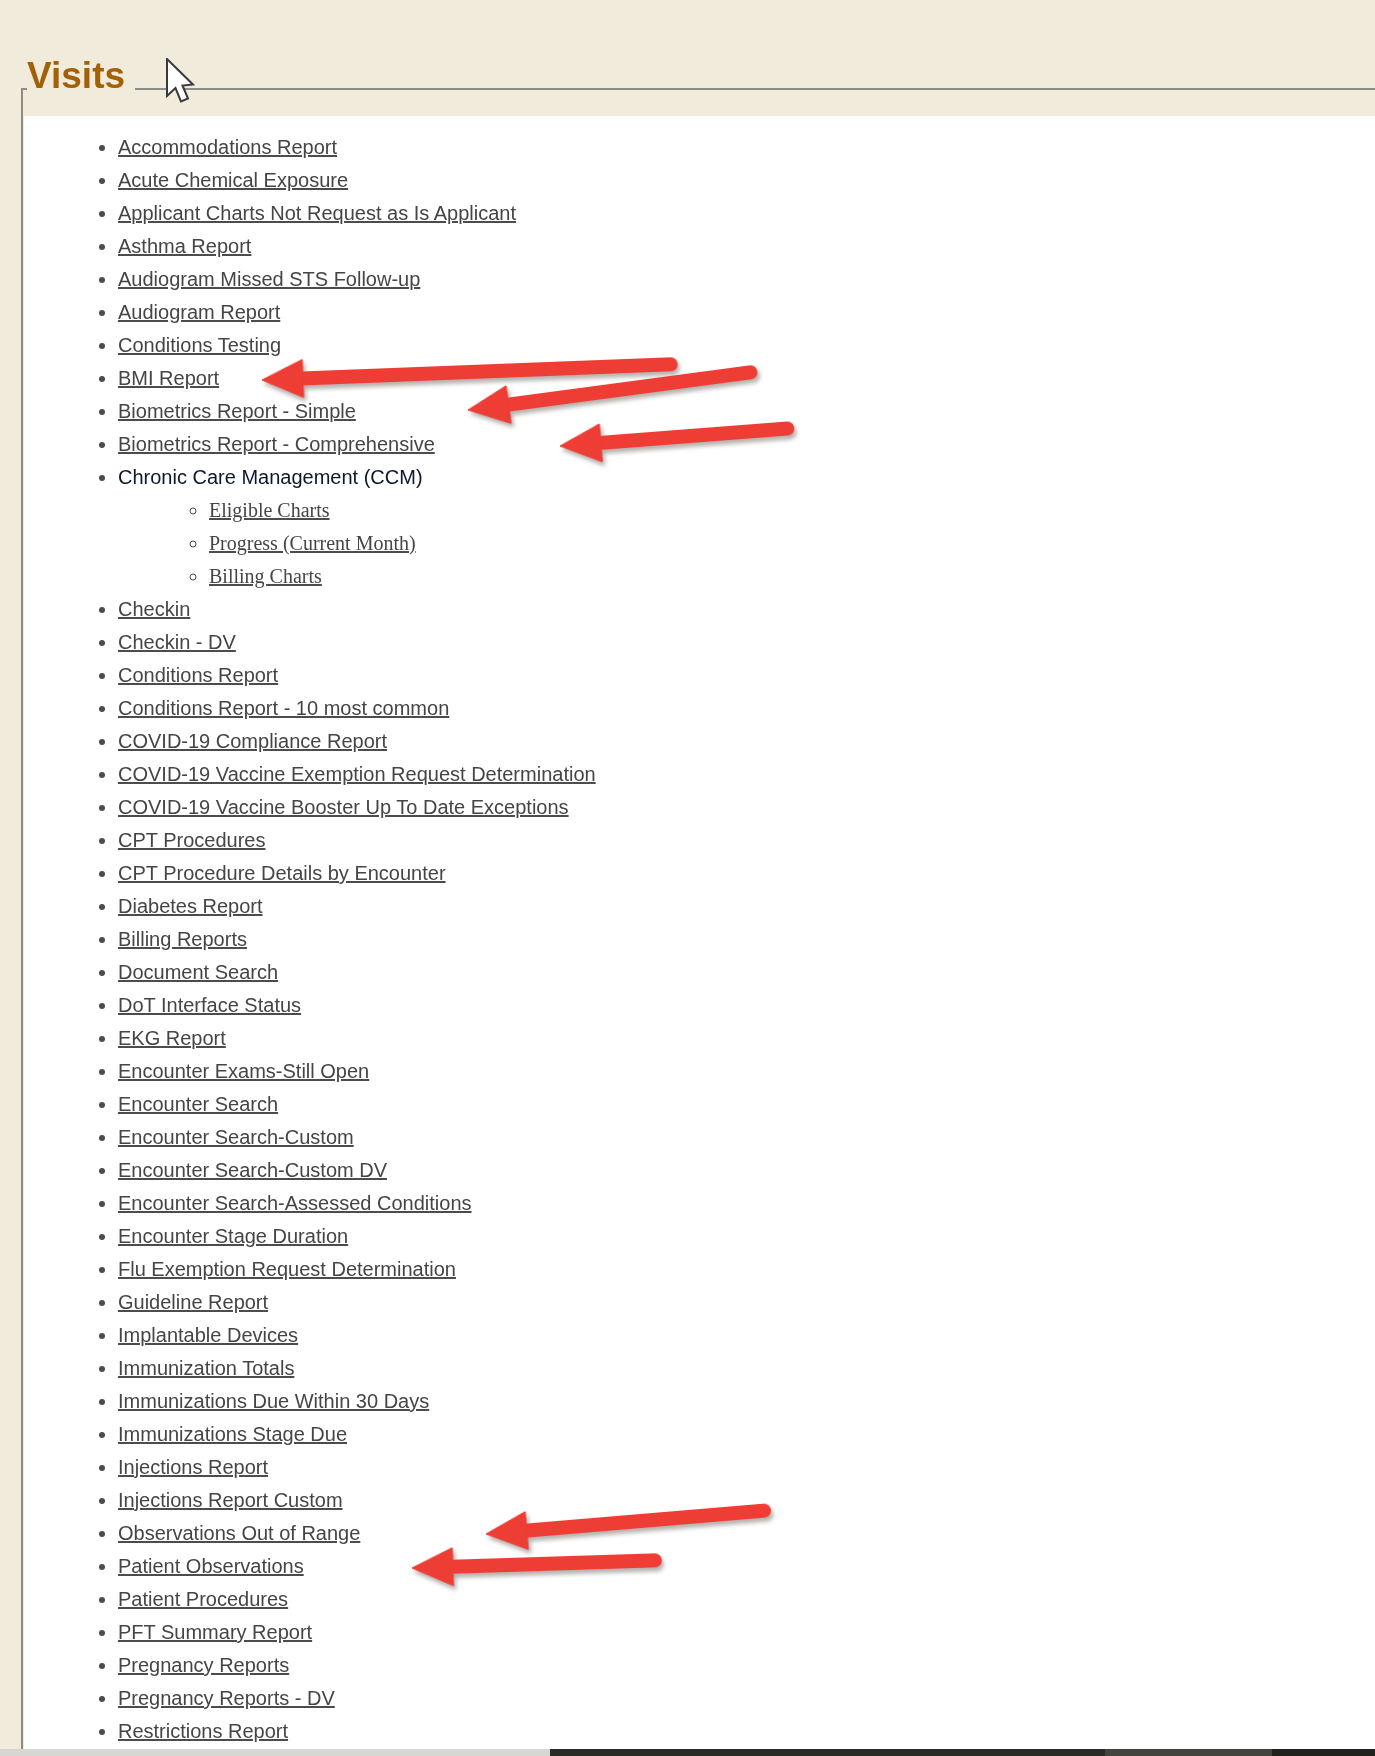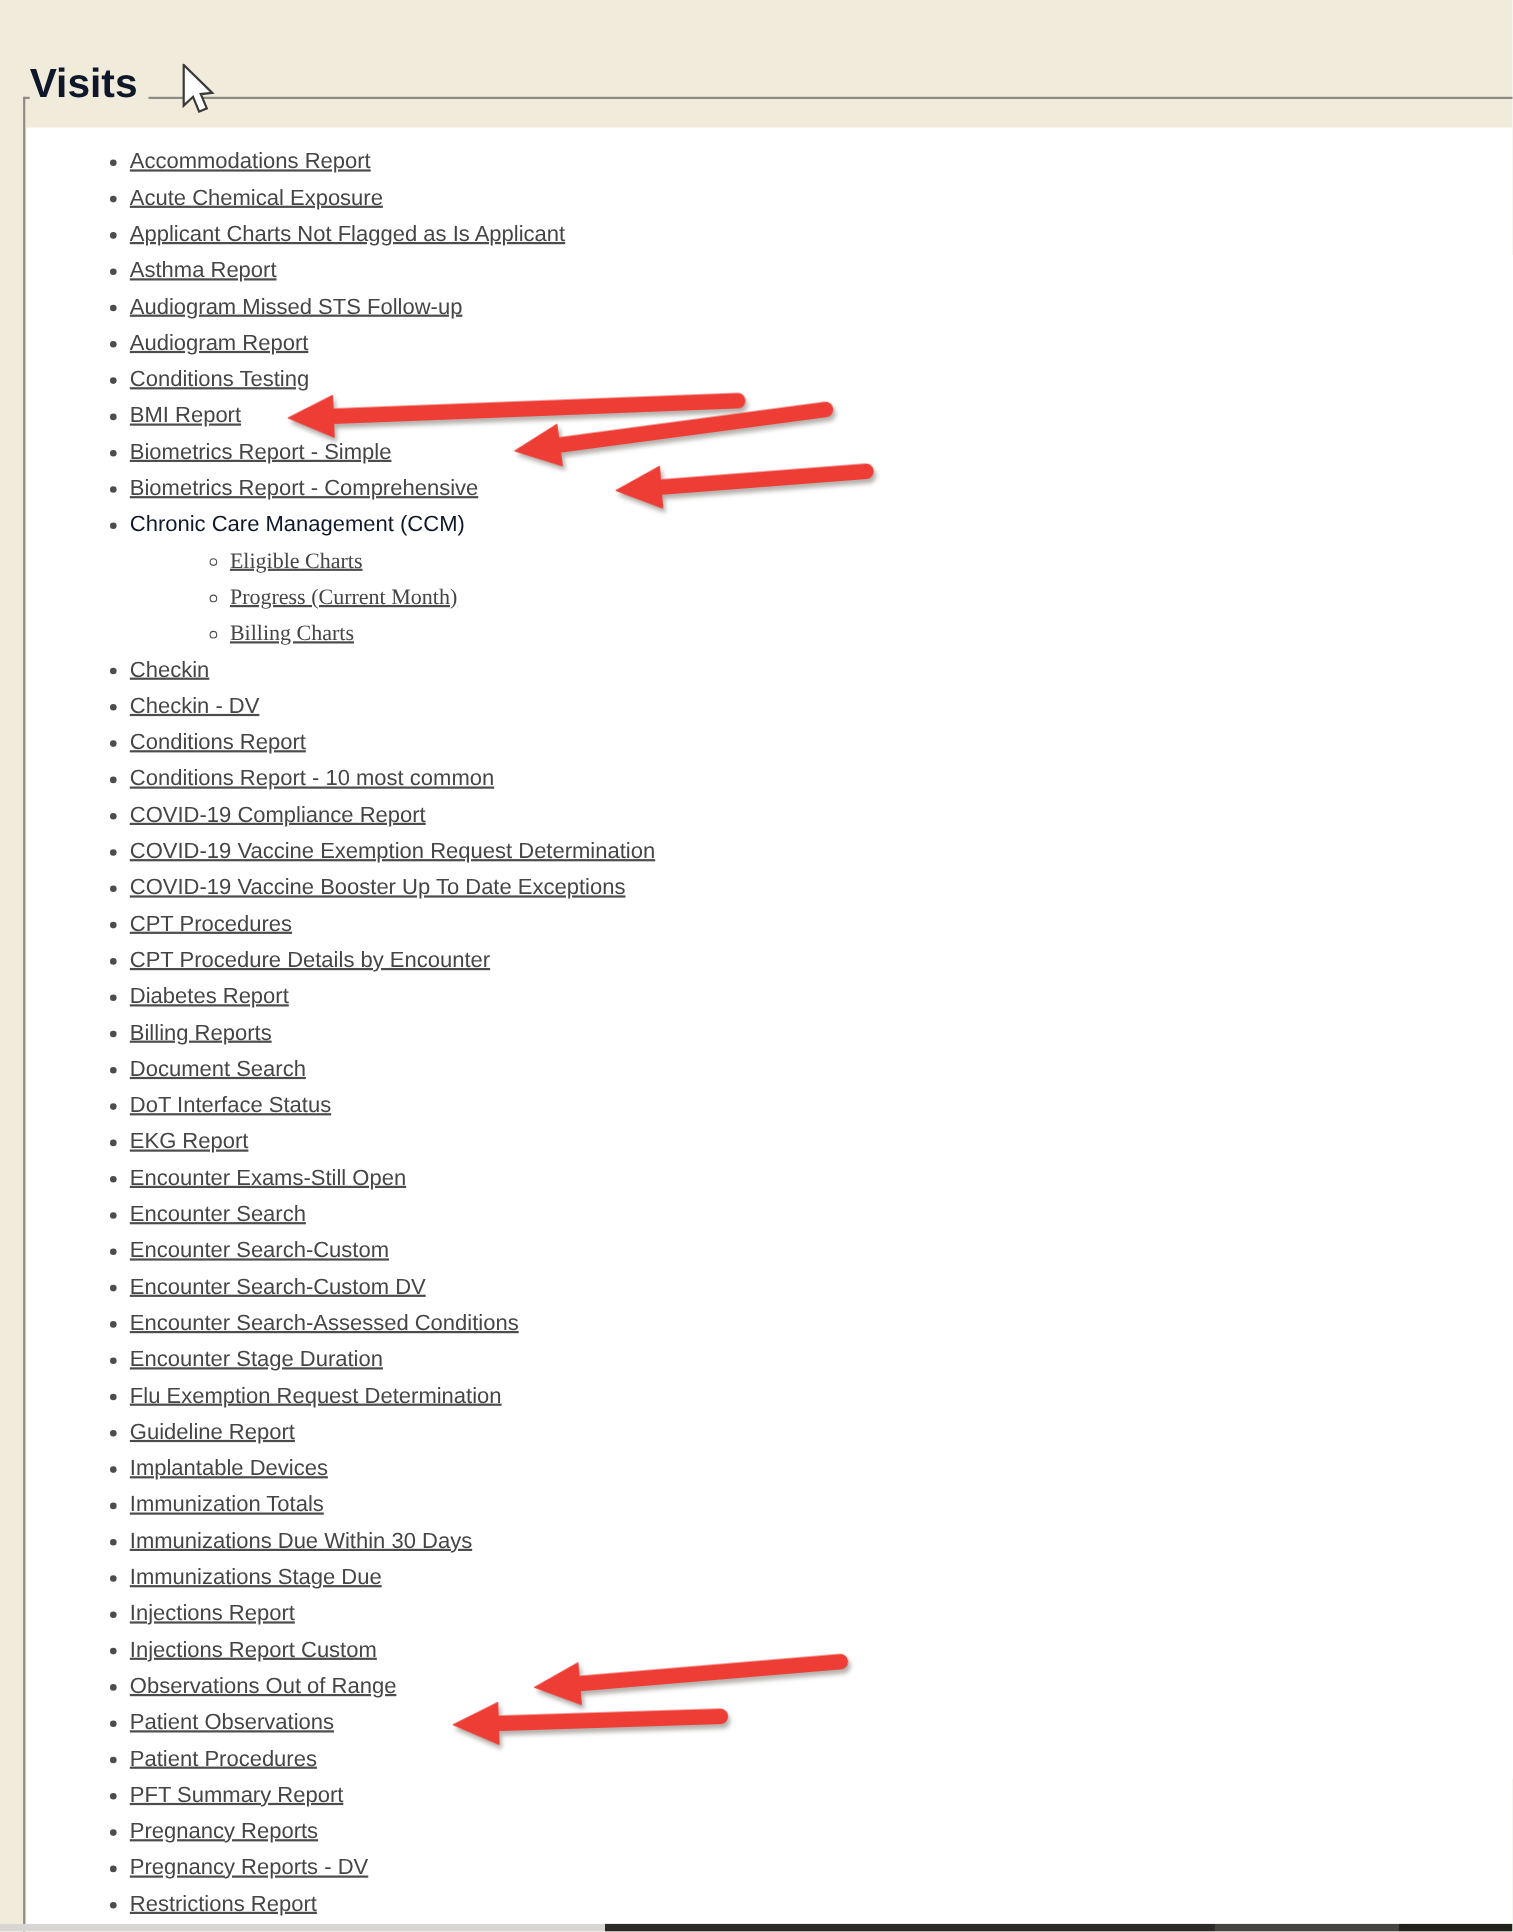--- a/index.html
+++ b/index.html
@@ -10,21 +10,21 @@
     position:relative;overflow:hidden;
   }
   
   .frame{
     position:absolute;left:21px;top:88px;width:1420px;height:1740px;
     border-top:2px solid #8d8d85;border-left:2px solid #8d8d85;
   }
   .legend{
     position:absolute;left:27px;top:56px;z-index:3;
     background:#f1ebdb;padding:0 10px 0 0;
-    font-size:37px;font-weight:bold;color:#0f172a;line-height:40px;
+    font-size:37px;font-weight:bold;color:#a16207;line-height:40px;
     letter-spacing:0px;
   }
   .content{
     position:absolute;left:24px;top:116px;right:0;bottom:0;
     background:#ffffff;z-index:1;
   }
   ul.report-list{
     margin:0;padding:15px 0 0 94px;
     list-style:disc;
   }
@@ -60,21 +60,21 @@
 </head>
 <body>
 
 <div class="frame"></div>
 <div class="legend">Visits</div>
 
 <div class="content">
   <ul class="report-list" id="report-list">
       <li><a class="report-link">Accommodations Report</a></li>
       <li><a class="report-link">Acute Chemical Exposure</a></li>
-      <li><a class="report-link">Applicant Charts Not Flagged as Is Applicant</a></li>
+      <li><a class="report-link">Applicant Charts Not Request as Is Applicant</a></li>
       <li><a class="report-link">Asthma Report</a></li>
       <li><a class="report-link">Audiogram Missed STS Follow-up</a></li>
       <li><a class="report-link">Audiogram Report</a></li>
       <li><a class="report-link">Conditions Testing</a></li>
       <li><a class="report-link">BMI Report</a></li>
       <li><a class="report-link">Biometrics Report - Simple</a></li>
       <li><a class="report-link">Biometrics Report - Comprehensive</a></li>
       <li><span class="plain-item">Chronic Care Management (CCM)</span><ul class="sub-list">
           <li><a class="report-link">Eligible Charts</a></li>
           <li><a class="report-link">Progress (Current Month)</a></li>

